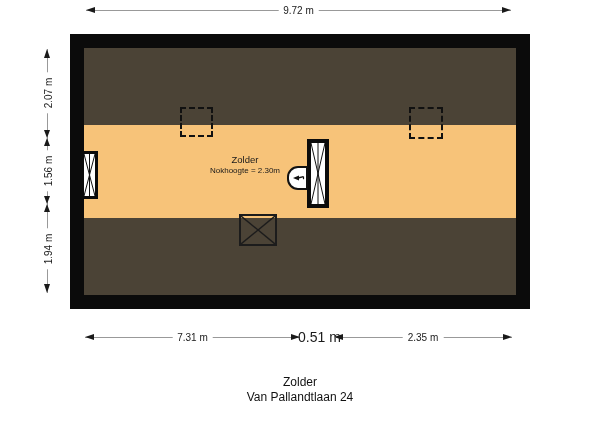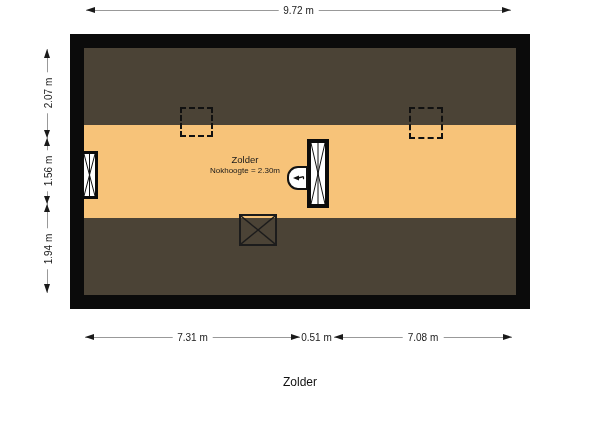--- a/index.html
+++ b/index.html
@@ -34,21 +34,21 @@
   
   .hdim { position:absolute; height:0; }
   .hdim .hline { position:absolute; left:0; right:0; top:0; border-top:1px solid #999; }
   .dim-label {
     position:absolute; left:50%; top:0; transform:translate(-50%,-50%);
     background:#ffffff; padding:0 5px; font-size:10px; white-space:nowrap; color:#1a1a1a;
   }
   .ah { position:absolute; width:0; height:0; top:-3.5px; }
   .ah.l { left:0;  border-top:3.5px solid transparent; border-bottom:3.5px solid transparent; border-right:9px solid #1a1a1a; }
   .ah.r { right:0; border-top:3.5px solid transparent; border-bottom:3.5px solid transparent; border-left:9px solid #1a1a1a; }
-  .dim-mid { position:absolute; font-size:10px; text-align:center; transform:translateY(-50%); white-space:nowrap; }
+  .dim-mid { position:absolute; font-size:14px; text-align:center; transform:translateY(-50%); white-space:nowrap; }
 
   .vdim { position:absolute; width:0; }
   .vdim .vline { position:absolute; top:0; bottom:0; left:0; border-left:1px solid #999; }
   .vdim .vlabel {
     position:absolute; left:0.5px; transform:translate(-50%,-50%) rotate(-90deg);
     background:#ffffff; padding:0 5px; font-size:10px; white-space:nowrap; color:#1a1a1a;
   }
   .av { position:absolute; width:0; height:0; left:-3px; }
   .av.t { top:0;    border-left:3.5px solid transparent; border-right:3.5px solid transparent; border-bottom:9px solid #1a1a1a; }
   .av.b { bottom:0; border-left:3.5px solid transparent; border-right:3.5px solid transparent; border-top:9px solid #1a1a1a; }
@@ -150,20 +150,21 @@
     <span class="hline"></span>
     <span class="ah l"></span>
     <span class="ah r"></span>
     <span class="dim-label">7.31 m</span>
   </div>
   <div class="dim-mid" style="left:298px; top:337px; width:37px;">0.51 m</div>
   <div class="hdim" style="left:334px; top:337px; width:178px;">
     <span class="hline"></span>
     <span class="ah l"></span>
     <span class="ah r"></span>
-    <span class="dim-label">7.08 m</span>
+    <span class="dim-label">2.35 m</span>
   </div>
 
   <div class="caption">
     <div>Zolder</div>
+    <div>Van Pallandtlaan 24</div>
   </div>
 
 </div>
 
 </body></html>

